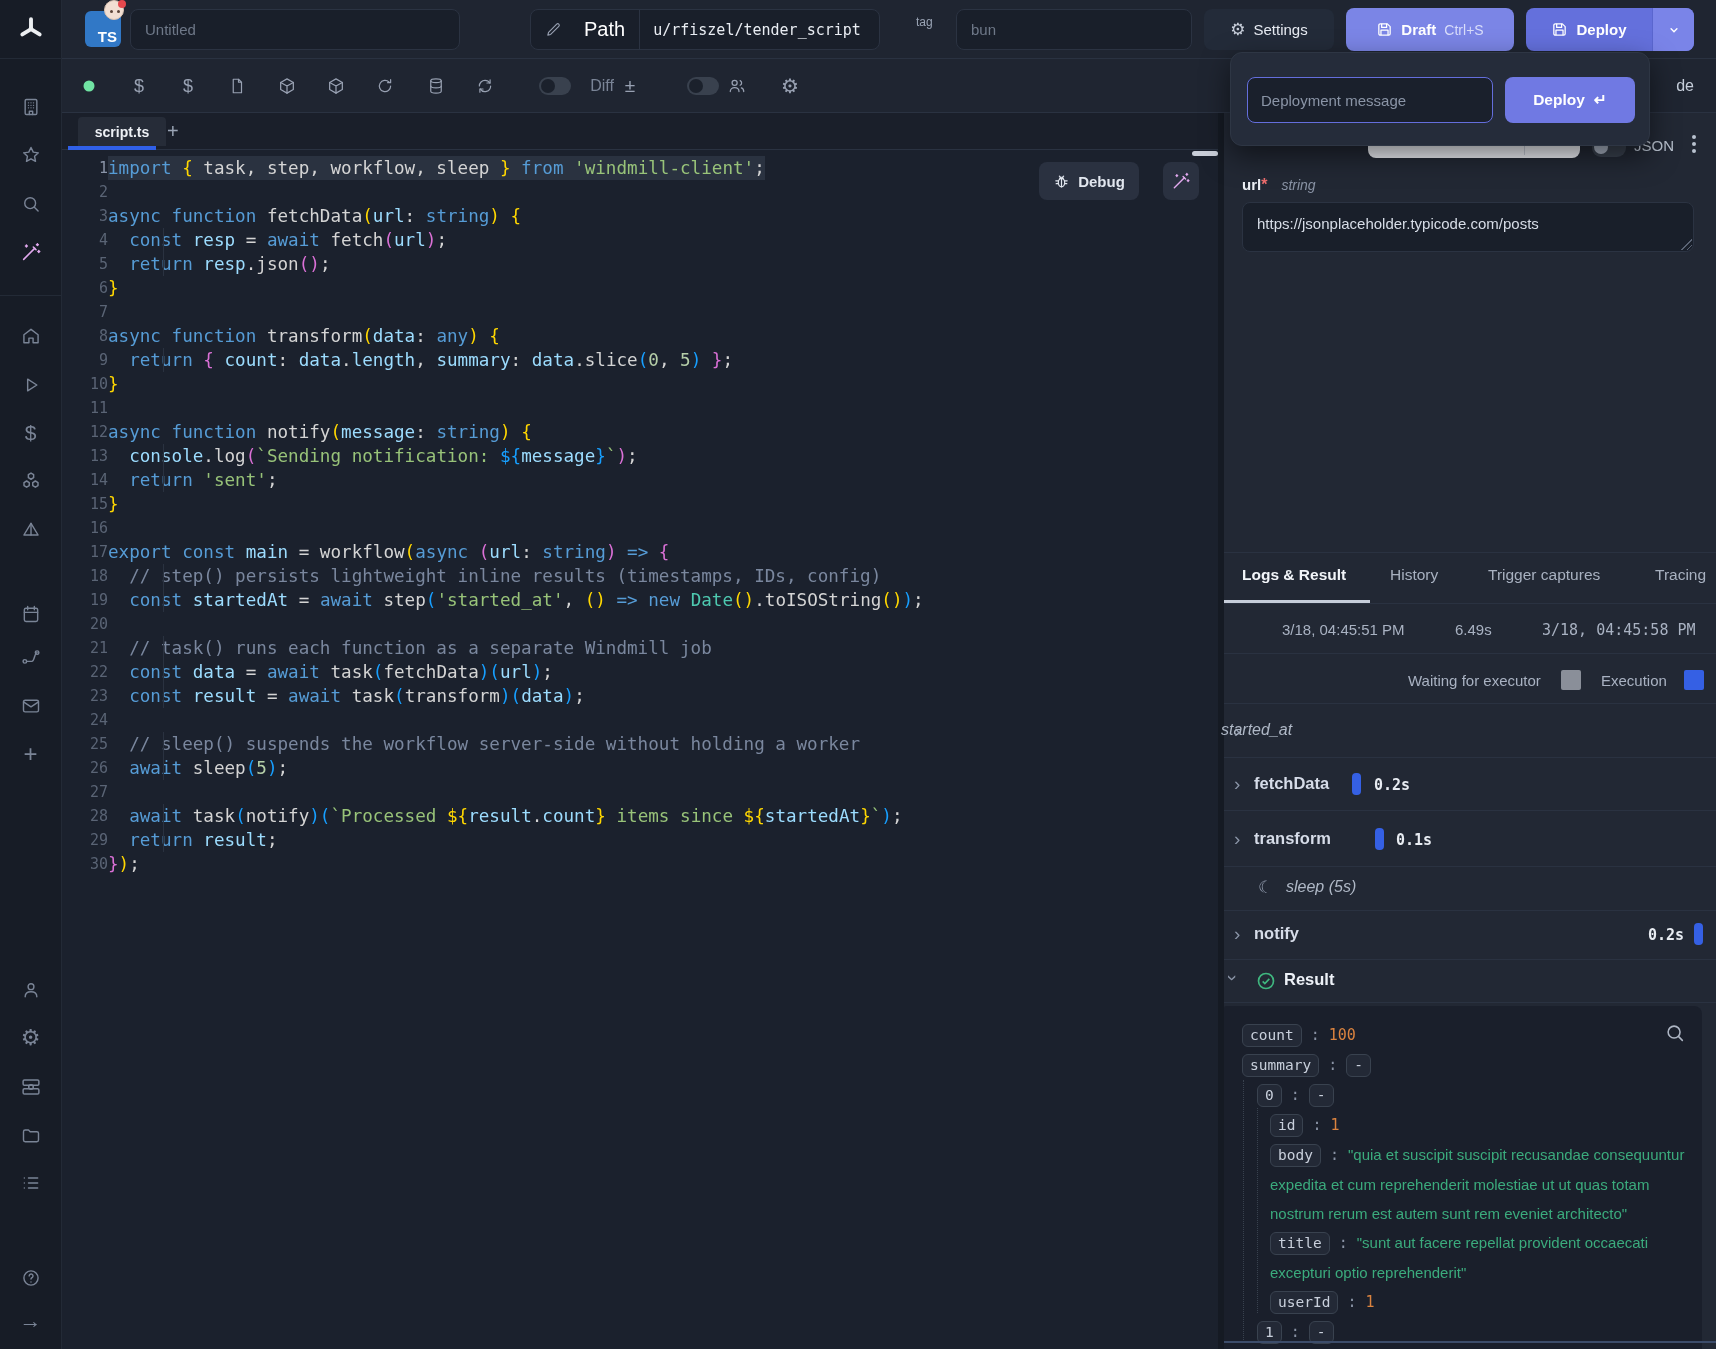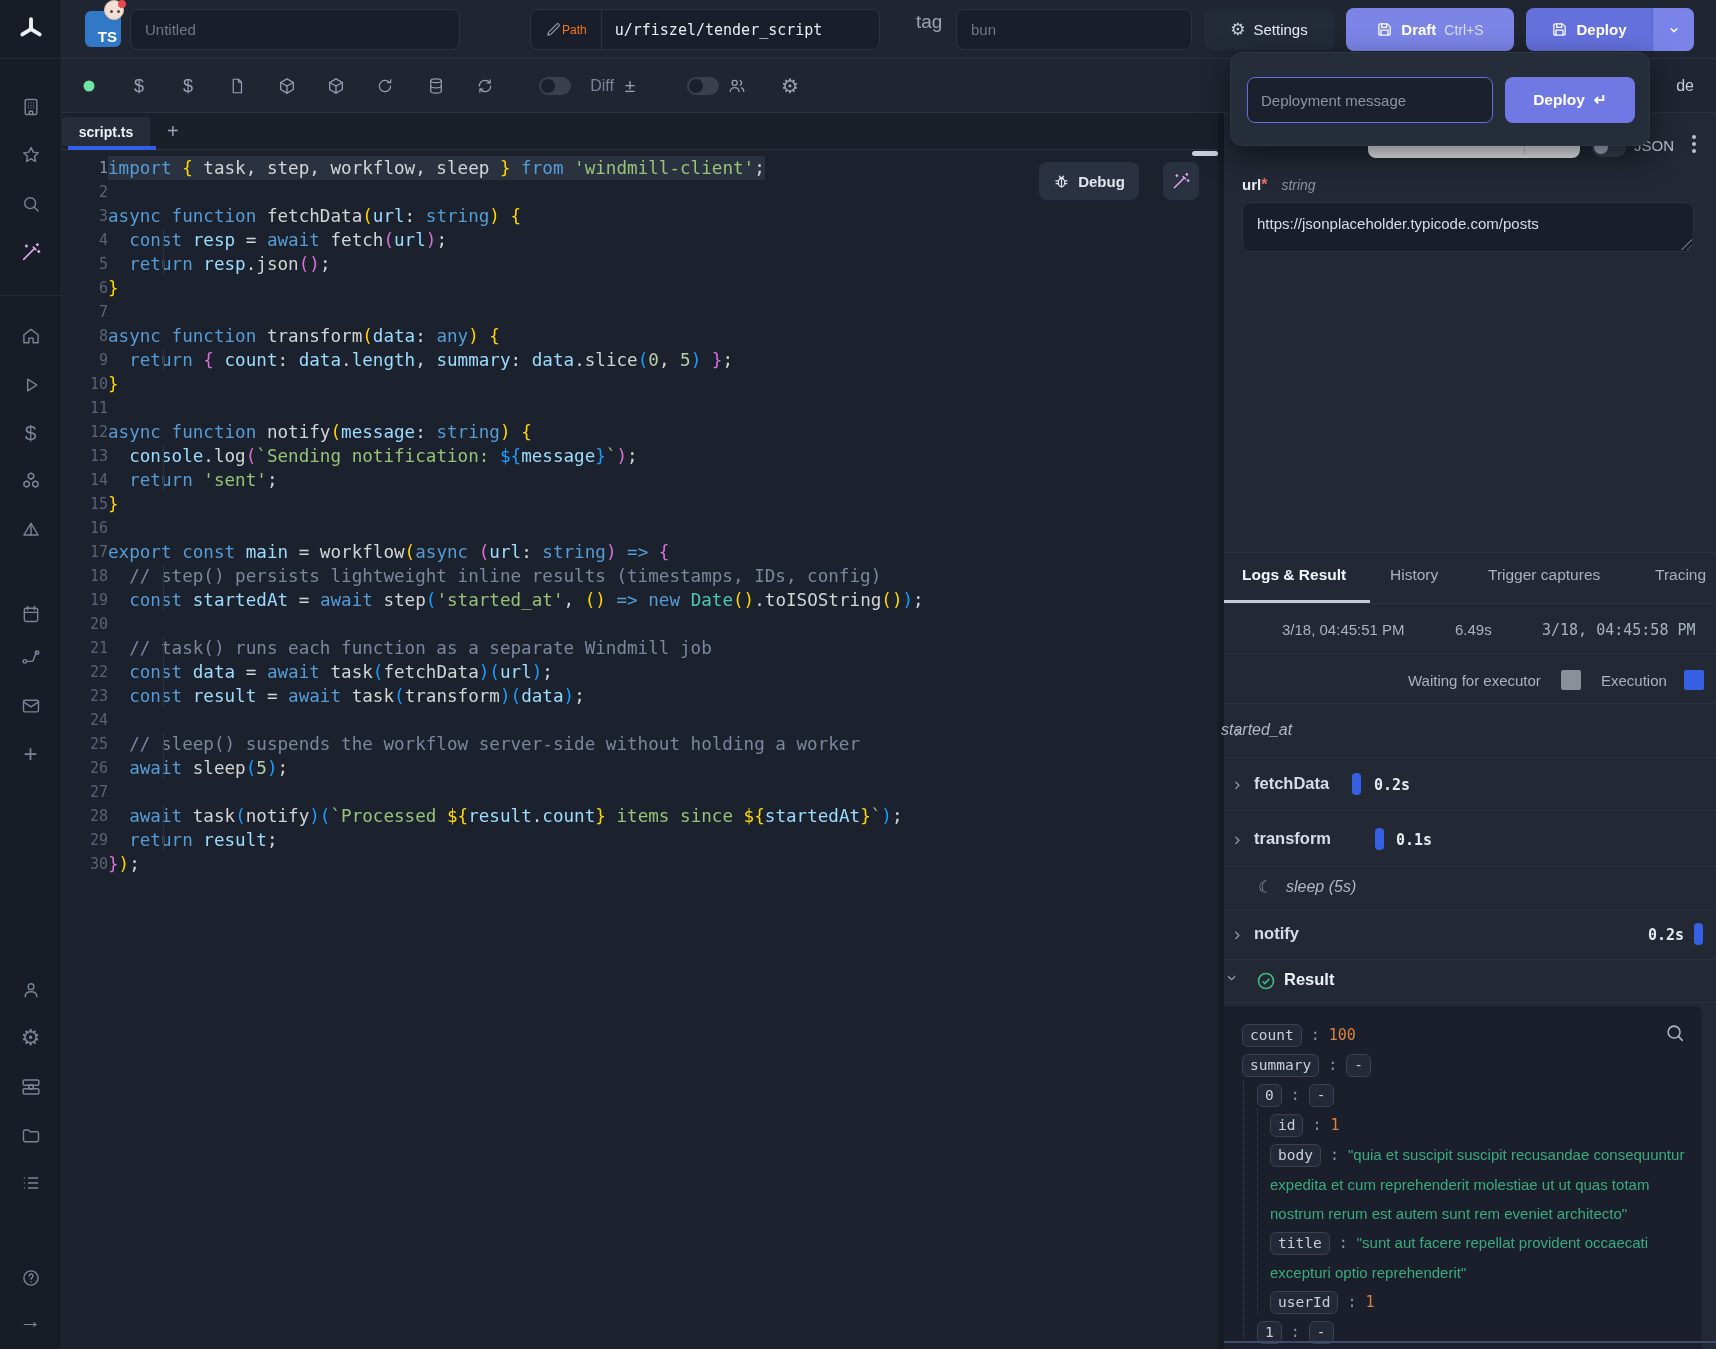--- a/index.html
+++ b/index.html
@@ -23,24 +23,24 @@
          font-size:15px; padding:0 14px; outline:none; font-family:"Liberation Sans",sans-serif; }
   .inp::placeholder { color:#6E7888; }
   #ts-badge { left:85px; top:11px; width:36px; height:36px; background:#3178C6; border-radius:6px; }
   #ts-badge span { position:absolute; right:4px; bottom:2px; font-weight:bold; font-size:15px; color:#fff; }
   #bun { left:104px; top:0px; width:20px; height:20px; border-radius:50%; background:#F2DFD3; border:1px solid #d9c2b2; z-index:3; }
   #bun i { position:absolute; width:3px; height:3px; border-radius:50%; background:#5a4338; top:9px; }
   #bun-dot { left:118px; top:0px; width:8px; height:8px; border-radius:50%; background:#E5484D; z-index:4; }
   #name-input { left:130px; top:9px; width:330px; height:41px; }
   #path-group { left:530px; top:9px; width:350px; height:41px; background:#191F2A; border:1px solid #2B3342;
                 border-radius:8px; display:flex; align-items:center; }
-  #path-group .plabel { color:#f97316; font-size:12px; margin:0 14px 0 0; }
+  #path-group .plabel { color:#ffffff; font-size:20px; margin:0 14px 0 22px; }
   #path-group .pdiv { width:1px; height:41px; background:#2B3342; }
   #path-group .pval { color:#E9EDF3; font-size:15px; font-family:"DejaVu Sans Mono",monospace; margin-left:13px; }
-  #tag-label { left:916px; top:0; height:43px; display:flex; align-items:center; color:#9AA4B5; font-size:19px; }
+  #tag-label { left:916px; top:0; height:43px; display:flex; align-items:center; color:#9AA4B5; font-size:12px; }
   #tag-input { left:956px; top:9px; width:236px; height:41px; }
   .btn { display:flex; align-items:center; justify-content:center; gap:8px; border-radius:8px;
          font-size:15px; cursor:pointer; }
   #settings-btn { left:1204px; top:9px; width:130px; height:41px; background:#232B39; color:#E7EBF2; }
   #draft-btn { left:1346px; top:8px; width:168px; height:43px; background:#7B85E6; color:#fff; font-weight:600; }
   #draft-btn .kbd { color:#D9DDFA; font-weight:400; font-size:14px; }
   #deploy-btn { left:1526px; top:8px; width:168px; height:43px; background:#6470DC; border-radius:8px; display:flex; }
   #deploy-main { width:126px; display:flex; align-items:center; justify-content:center; gap:8px;
                  color:#fff; font-weight:600; font-size:15px; cursor:pointer; }
   #deploy-caret { flex:1; background:#7A84E8; border-radius:0 8px 8px 0; border-left:1px solid #5A66CF;
@@ -49,21 +49,21 @@
   
   #toolbar { left:62px; top:59px; width:1654px; height:54px; border-bottom:1px solid #2A3241; }
   .tbi { position:absolute; top:50%; transform:translate(-50%,-50%); }
   .tbtxt { color:#98A1B2; font-size:18px; font-weight:500; }
   .toggle { width:32px; height:18px; border-radius:9px; background:#39414E; position:relative; }
   .toggle i { position:absolute; left:2px; top:2px; width:14px; height:14px; border-radius:50%; background:#1B212C; }
   #mode-fragment { right:22px; top:50%; transform:translateY(-50%); color:#C6CEDA; font-size:16px; }
 
   
   #tabstrip { left:62px; top:113px; width:1156px; height:37px; background:#1A1F2A; border-bottom:1px solid #2A3241; }
-  #file-tab { position:absolute; left:0; top:4px; width:88px; height:29px; background:#262C38;
+  #file-tab { position:absolute; left:16px; top:4px; width:88px; height:29px; background:#262C38;
               border-radius:4px 4px 0 0; display:flex; align-items:center; justify-content:center;
               color:#EDF0F5; font-weight:600; font-size:14px; }
   #file-tab-underline { position:absolute; left:6px; top:33px; width:88px; height:4px; background:#3060E8; }
   #add-tab { position:absolute; left:105px; top:0; height:37px; display:flex; align-items:center; color:#9AA4B5; font-size:20px; }
 
   
   #editor { left:62px; top:150px; width:1156px; height:1199px; background:#1B212D; padding-top:6px; overflow:hidden; }
   .cl { position:relative; height:24px; display:flex; font-family:"DejaVu Sans Mono",monospace;
         font-size:17.6px; line-height:24px; white-space:pre; }
   .cl .ln { width:46px; text-align:right; color:#5A6475; font-size:15px; flex:none; }

